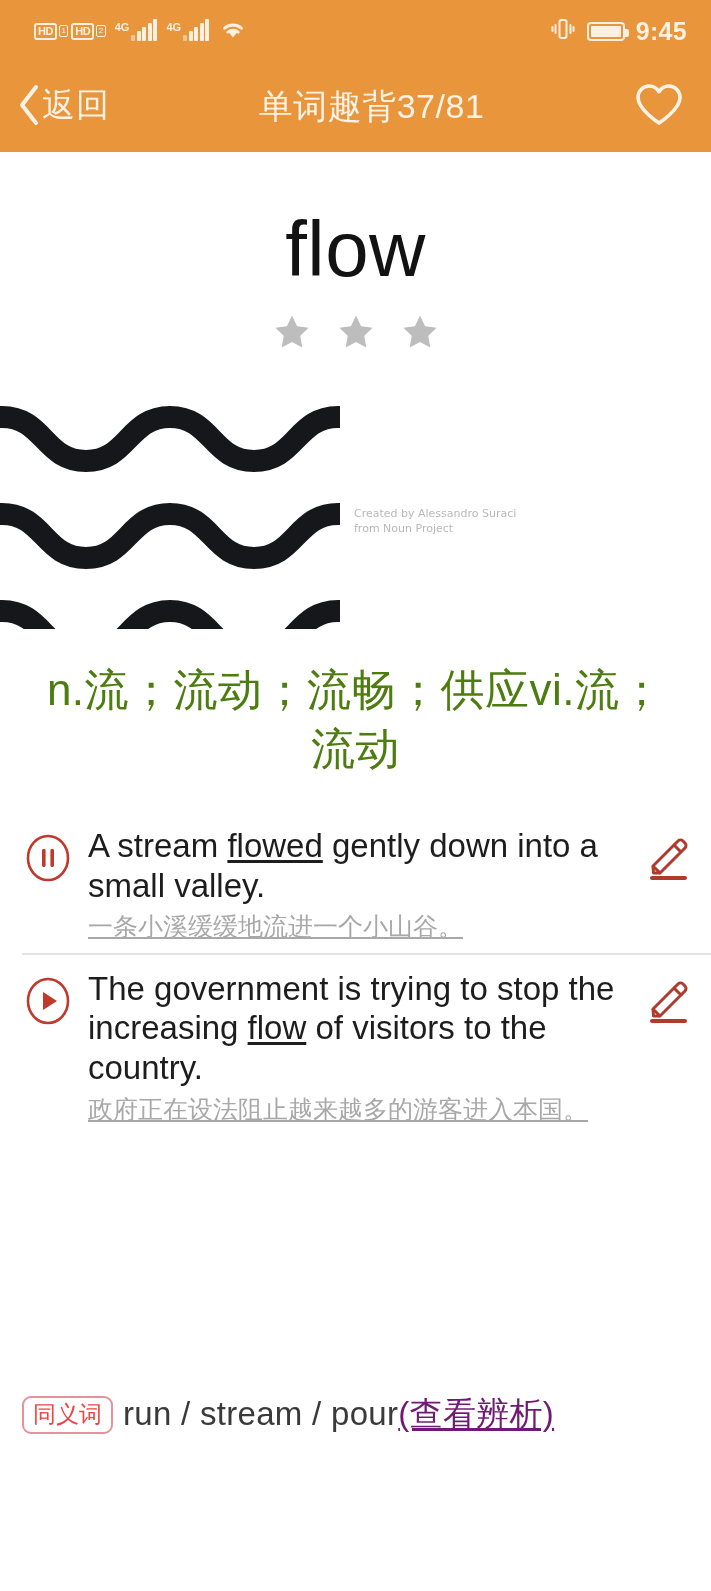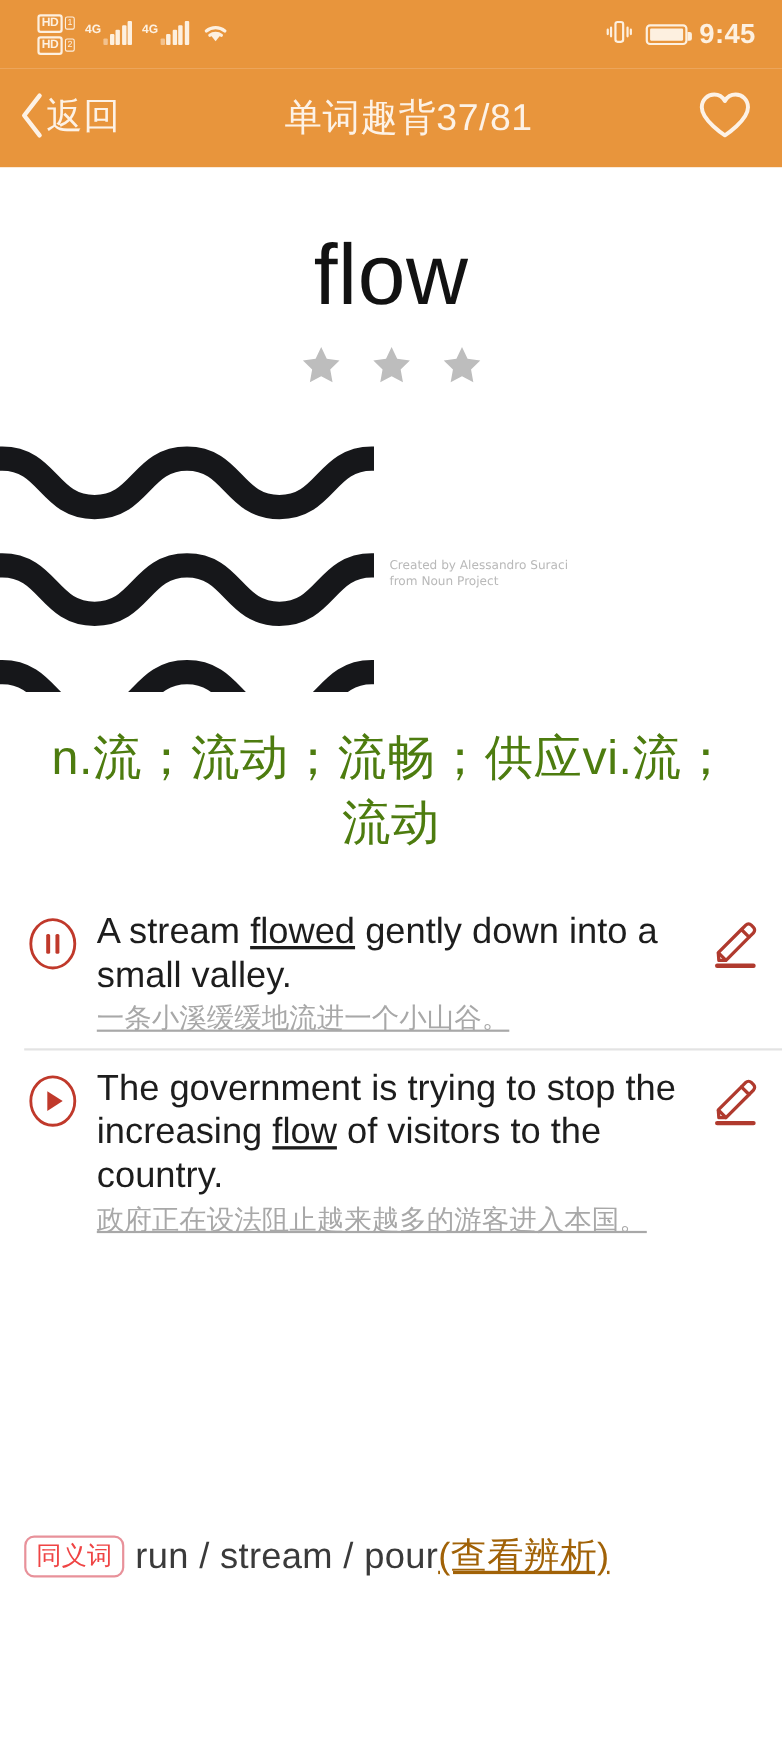--- a/index.html
+++ b/index.html
@@ -21,21 +21,21 @@
   .statusbar {
     height: 62px;
     background: #e8953c;
     display: flex;
     align-items: center;
     justify-content: space-between;
     padding: 0 24px 0 34px;
     color: #fdf0e0;
   }
   .sb-left { display: flex; align-items: center; gap: 9px; }
-  .hd-stack { display: flex; flex-direction: column; gap: 3px; }
+  .hd-stack { display: flex; flex-direction: row; gap: 3px; }
   .hd-chip {
     display: flex; align-items: center; gap: 2px;
   }
   .hd-box {
     border: 2px solid #fdf0e0;
     border-radius: 3px;
     font-size: 11px;
     font-weight: bold;
     line-height: 1;
     padding: 1px 2px;
@@ -175,21 +175,21 @@
     line-height: 1;
     white-space: nowrap;
   }
   .syn-text {
     font-size: 33px;
     color: #3a3a3a;
     letter-spacing: .3px;
     white-space: nowrap;
   }
   .syn-link {
-    color: #a16207;
+    color: #701a75;
     text-decoration: underline;
     text-underline-offset: 3px;
     cursor: pointer;
   }
 </style>
 </head>
 <body>
 
 <div class="phone">
 

